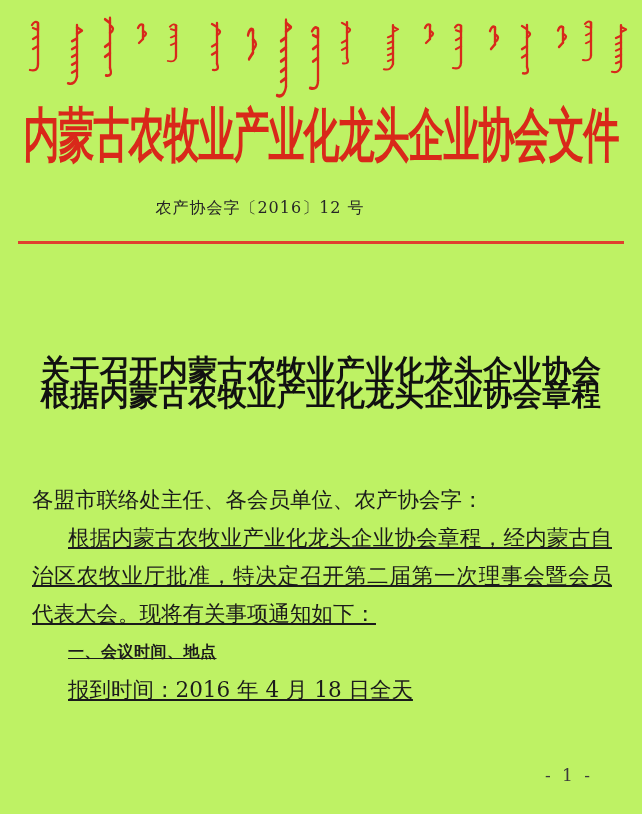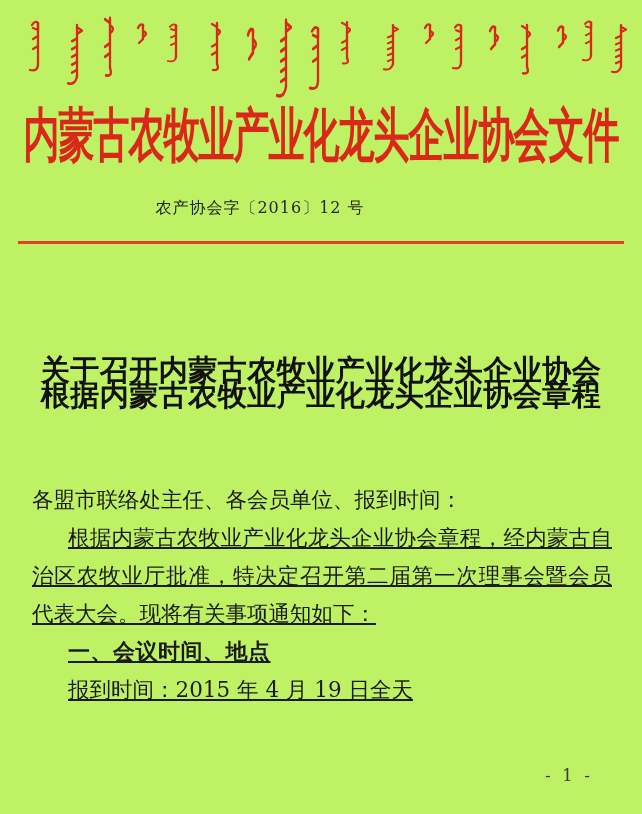--- a/index.html
+++ b/index.html
@@ -76,21 +76,21 @@
     font-size: 21.5px;
     line-height: 38px;
     text-align: justify;
     color: #1b1b1b;
   }
   .doc-body p { margin: 0; }
   .doc-body .indent { text-indent: 36px; text-decoration: underline; }
   .doc-body .section-heading {
     font-weight: bold;
     font-family: "DejaVu Sans", sans-serif;
-    font-size: 22px;
+    font-size: 16px;
     letter-spacing: 0.5px;
   }
   .page-number {
     position: absolute;
     top: 765px;
     right: 49px;
     font-size: 17px;
     letter-spacing: 3px;
     color: #3c3c3c;
     white-space: nowrap;
@@ -153,21 +153,21 @@
   <div class="banner-title">内蒙古农牧业产业化龙头企业协会文件</div>
 
   <div class="doc-number">农产协会字〔2016〕12 号</div>
 
   <div class="red-rule"></div>
 
   <div class="main-title line1">关于召开内蒙古农牧业产业化龙头企业协会</div>
   <div class="main-title line2">根据内蒙古农牧业产业化龙头企业协会章程</div>
 
   <div class="doc-body">
-    <p>各盟市联络处主任、各会员单位、报到时间：</p>
+    <p>各盟市联络处主任、各会员单位、农产协会字：</p>
     <p class="indent">根据内蒙古农牧业产业化龙头企业协会章程，经内蒙古自治区农牧业厅批准，特决定召开第二届第一次理事会暨会员代表大会。现将有关事项通知如下：</p>
     <p class="indent section-heading">一、会议时间、地点</p>
-    <p class="indent">报到时间：2015 年 4 月 19 日全天</p>
+    <p class="indent">报到时间：2016 年 4 月 18 日全天</p>
   </div>
 
   <div class="page-number">- 1 -</div>
 
 </div>
 
 </body></html>

